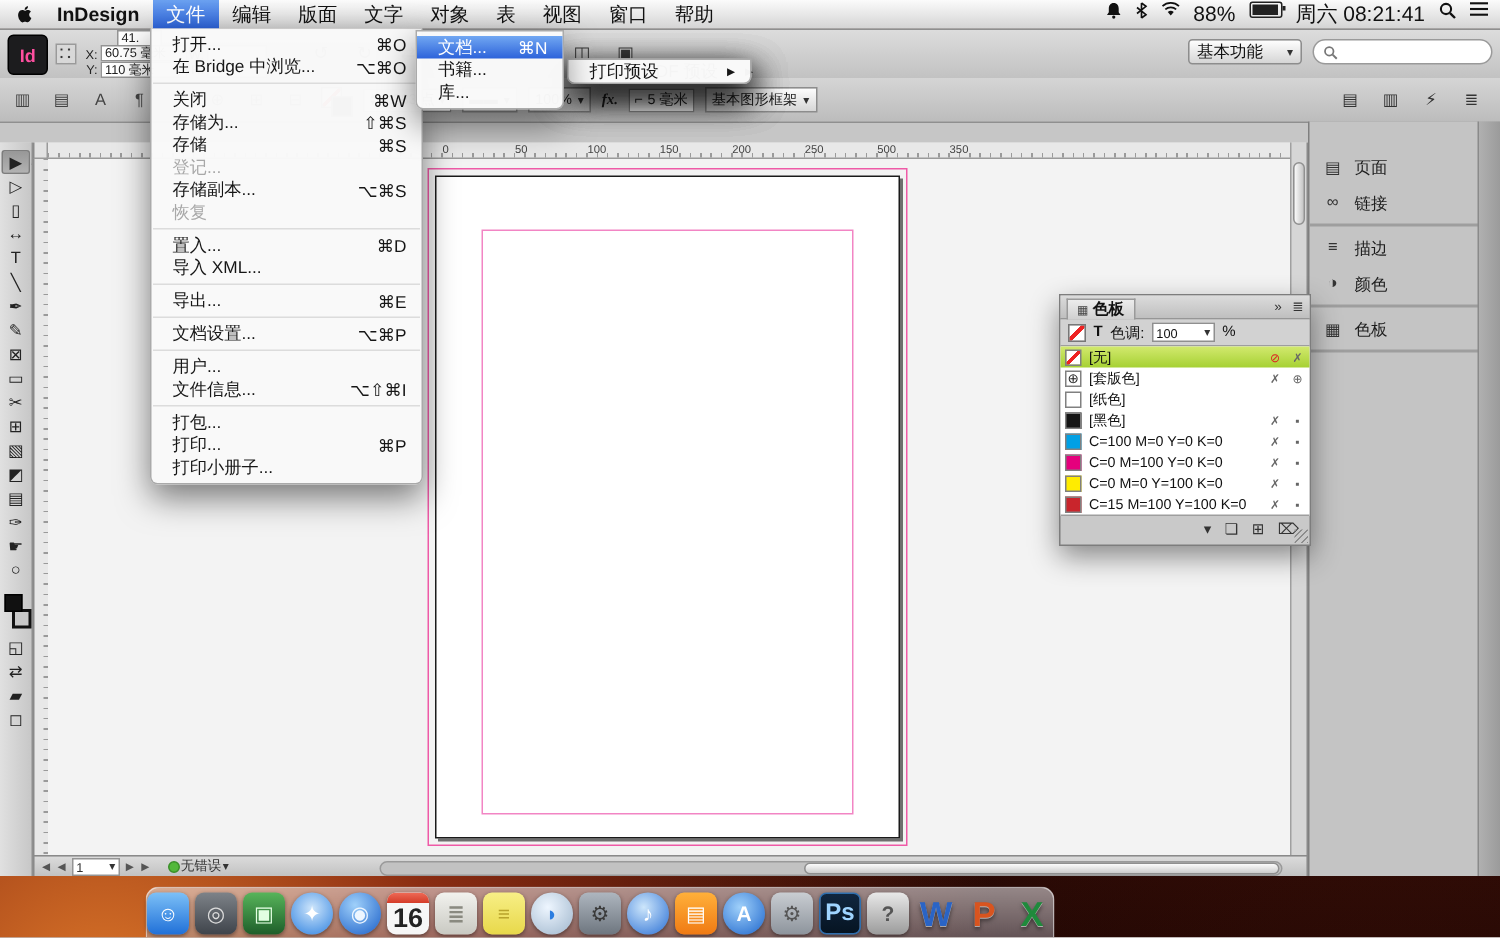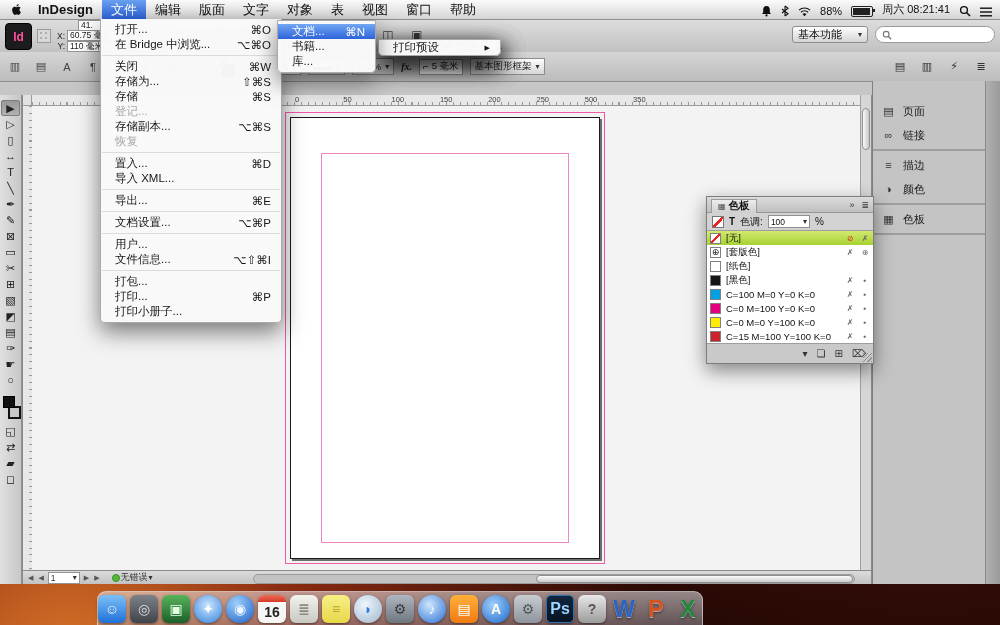--- a/index.html
+++ b/index.html
@@ -13,21 +13,21 @@
 
   
   .menubar{position:absolute;top:0;left:0;right:0;height:19px;z-index:60;
     background:linear-gradient(#fbfbfb,#d4d4d4);border-bottom:1px solid #8f8f8f;
     display:flex;align-items:center;font-size:13px;}
   .apple{margin:0 6px 0 10px;display:flex;align-items:center}
   .appname{font-weight:bold;padding:0 9px;line-height:19px}
   .menus{display:flex;height:19px}
   .mbitem{padding:0 9px;line-height:19px;height:19px;white-space:nowrap}
   .mbitem.active{background:linear-gradient(#6ba1f0,#2c62d9);color:#fff}
-  .mb-right{margin-left:auto;display:flex;align-items:flex-end;gap:9px;padding-right:8px;font-size:11px}
+  .mb-right{margin-left:auto;display:flex;align-items:flex-start;gap:9px;padding-right:8px;font-size:14px}
   .mb-right svg{display:block}
   .batt{width:20px;height:9px;border:1px solid #222;border-radius:2px;position:relative}
   .batt::after{content:"";position:absolute;right:-3px;top:2px;width:2px;height:3px;background:#222}
   .batt i{position:absolute;left:1px;top:1px;bottom:1px;width:85%;background:#222}
 
   
   .app{position:absolute;top:19px;left:0;right:0;height:565px;background:#c6c6c6}
   .cb1{position:absolute;top:0;left:0;right:0;height:33px;background:linear-gradient(#dddddd,#c2c2c2);border-bottom:1px solid #9c9c9c}
   .idlogo{position:absolute;left:5px;top:4px;width:25px;height:25px;background:#1c1c1e;color:#ff4fa0;
     font-weight:bold;font-size:12px;display:flex;align-items:center;justify-content:center;border-radius:4px;border:1px solid #000}
@@ -170,21 +170,21 @@
   
   .dockbar{position:absolute;left:97px;bottom:0;width:606px;height:34px;z-index:70}
   .shelf{position:absolute;inset:0;background:linear-gradient(rgba(238,238,243,.55),rgba(175,175,185,.45));
     border:1px solid rgba(255,255,255,.5);border-bottom:none;border-radius:9px 9px 0 0}
   .dockicons{position:absolute;left:0;right:0;bottom:2px;display:flex;justify-content:center;gap:4px}
   .dicon{width:28px;height:28px;border-radius:6px;display:flex;align-items:center;justify-content:center;
     font-size:14px;font-weight:bold;color:#fff;box-shadow:0 1px 3px rgba(0,0,0,.45);position:relative;overflow:hidden;box-sizing:border-box}
   .dicon.round{border-radius:50%}
   .dicon.letter{background:transparent !important;box-shadow:none;font-size:23px;overflow:visible;
     text-shadow:0 1px 0 rgba(255,255,255,.55),0 2px 3px rgba(0,0,0,.5)}
-  .dicon.calendar{background:#f6f6f6;color:#222;font-size:14px;padding-top:6px}
+  .dicon.calendar{background:#f6f6f6;color:#222;font-size:18px;padding-top:6px}
   .dicon.calendar::before{content:"";position:absolute;top:0;left:0;right:0;height:7px;
     background:linear-gradient(#ef6b57,#d43b28)}
   .dicon.ps{border:1px solid #2f6fae;font-size:16px;border-radius:5px}
 </style>
 </head>
 <body>
 
 <div class="screen">
 
   <div class="menubar">

